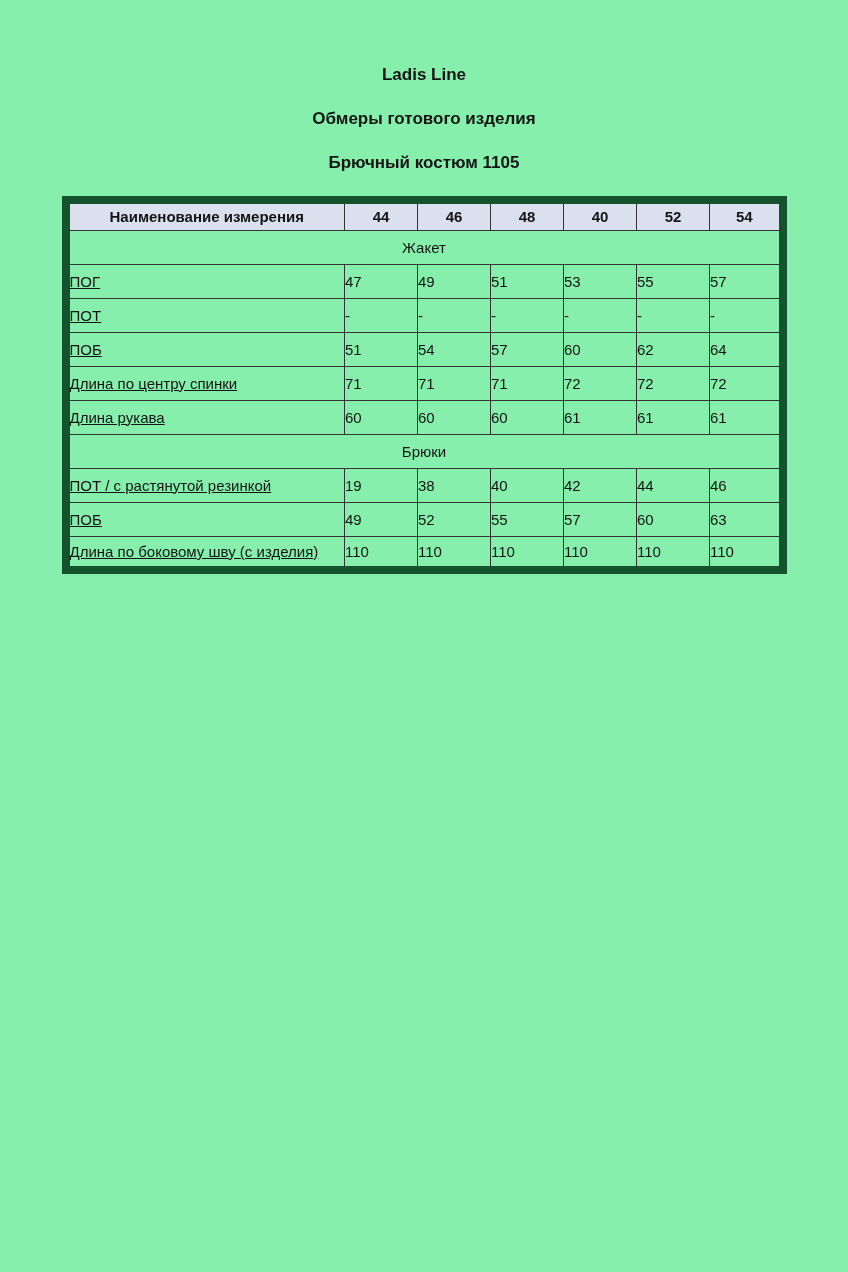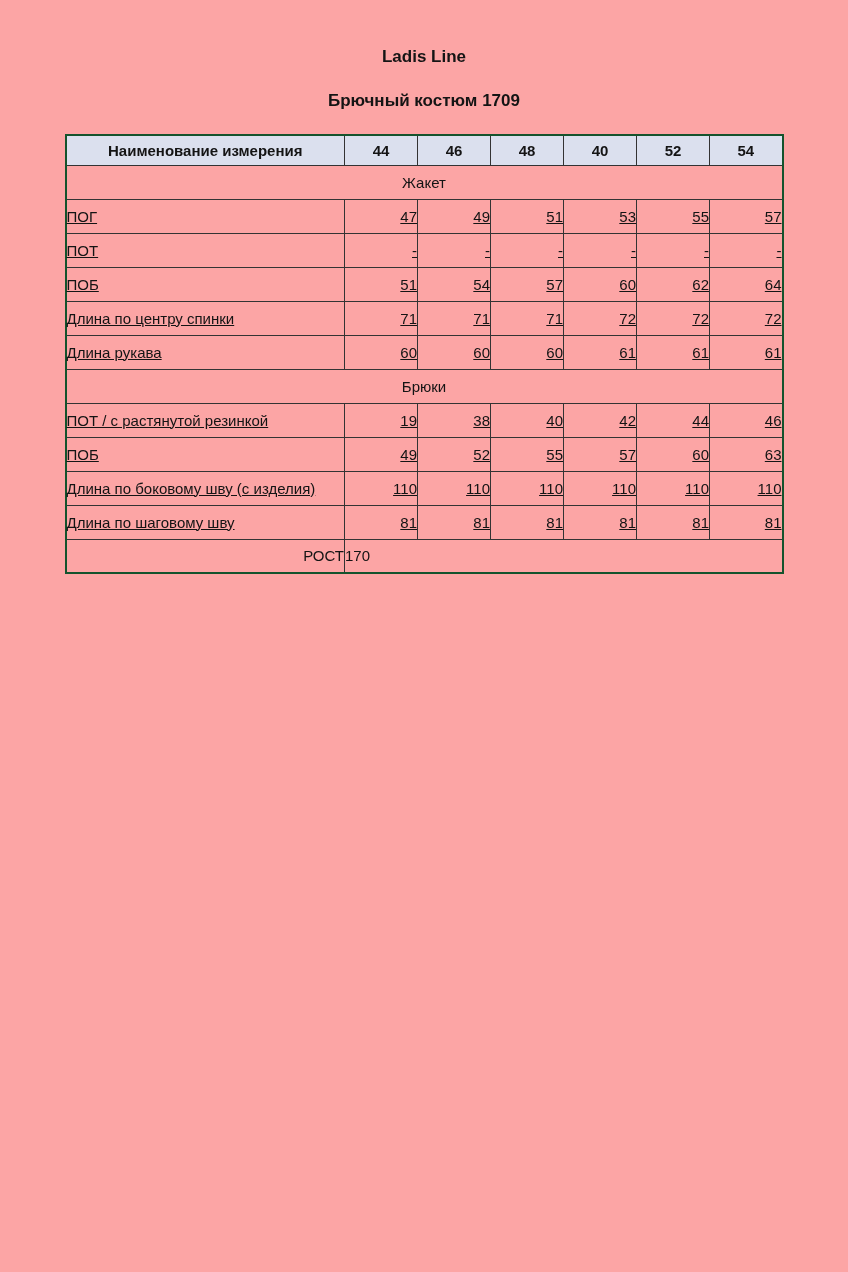--- a/index.html
+++ b/index.html
@@ -11,37 +11,37 @@
     width: 848px;
     height: 1272px;
     font-family: "Liberation Sans", sans-serif;
     color: #111111;
     overflow: hidden;
   }
   .page {
     width: 848px;
     height: 1272px;
     box-sizing: border-box;
-    padding-top: 46px;
-    background: #fca5a5;
+    padding-top: 64px;
+    background: #86efac;
   }
   .title {
     text-align: center;
     font-size: 17px;
     line-height: 22px;
     font-weight: bold;
     margin: 0 0 22px 0;
     color: #141414;
   }
   table.measurements {
     border-collapse: collapse;
     table-layout: fixed;
     width: 717px;
     margin: 18px auto 0 auto;
-    border: 2px solid #14532d;
+    border: 8px solid #14532d;
   }
   table.measurements th,
   table.measurements td {
     border: 1px solid #333333;
     font-size: 15px;
     color: #141414;
     height: 34px;
     padding: 0;
     box-sizing: border-box;
     vertical-align: middle;
@@ -55,38 +55,38 @@
   td.section-cell {
     text-align: center;
     font-weight: normal;
   }
   td.label-cell {
     text-align: left;
     padding-left: 9px;
     text-decoration: underline;
   }
   td.value-cell {
-    text-align: right;
-    text-decoration: underline;
+    text-align: left;
   }
   td.rost-label {
     text-align: right;
     padding-right: 9px;
   }
   td.rost-value {
     text-align: left;
     padding-left: 11px;
   }
 </style>
 </head>
 <body>
 
 <div class="page">
   <h1 class="title">Ladis Line</h1>
-  <h2 class="title">Брючный костюм 1709</h2>
+  <h2 class="title">Обмеры готового изделия</h2>
+  <h2 class="title">Брючный костюм 1105</h2>
 
   <table class="measurements">
     <colgroup>
       <col style="width:279px">
       <col style="width:73px">
         <col style="width:73px">
         <col style="width:73px">
       <col style="width:73px">
         <col style="width:73px">
         <col style="width:73px">
@@ -174,28 +174,15 @@
         </tr>
         <tr>
           <td class="label-cell">Длина по боковому шву (с изделия)</td>
           <td class="value-cell">110</td>
           <td class="value-cell">110</td>
           <td class="value-cell">110</td>
           <td class="value-cell">110</td>
           <td class="value-cell">110</td>
           <td class="value-cell">110</td>
         </tr>
-        <tr>
-          <td class="label-cell">Длина по шаговому шву</td>
-          <td class="value-cell">81</td>
-          <td class="value-cell">81</td>
-          <td class="value-cell">81</td>
-          <td class="value-cell">81</td>
-          <td class="value-cell">81</td>
-          <td class="value-cell">81</td>
-        </tr>
-        <tr>
-          <td class="rost-label">РОСТ</td>
-          <td class="rost-value" colspan="6">170</td>
-        </tr>
       </tbody>
   </table>
 </div>
 
 </body></html>

